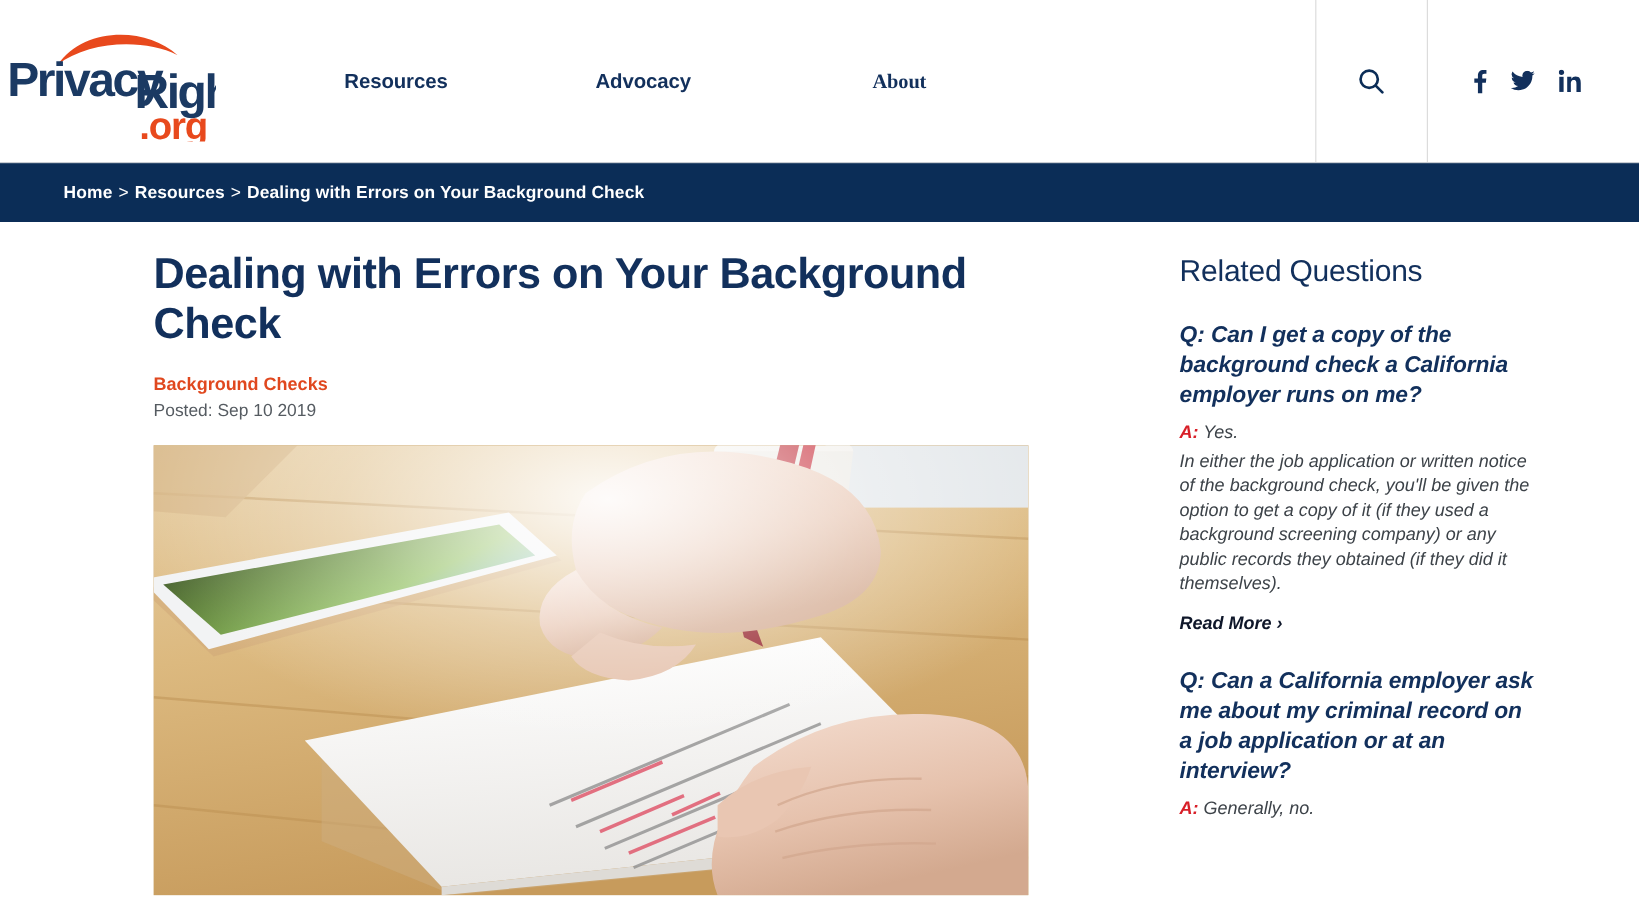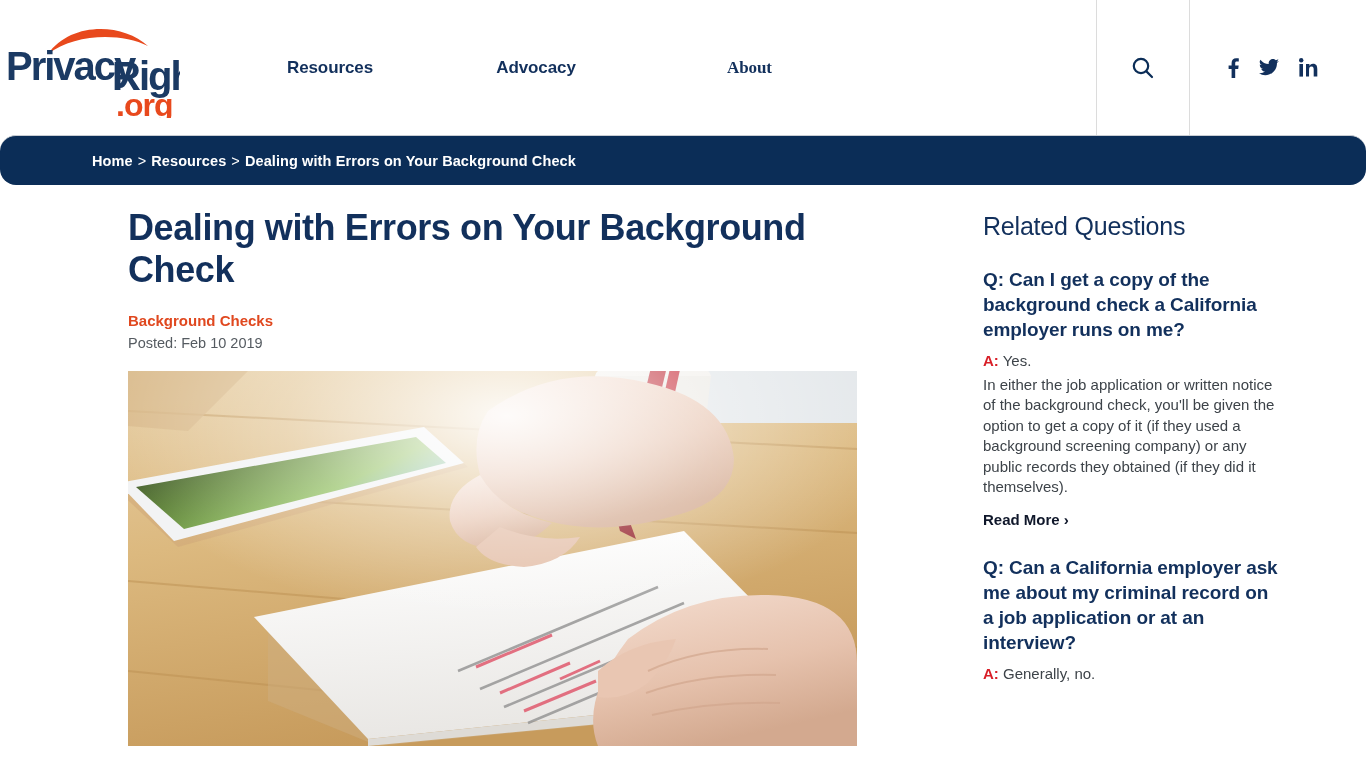--- a/index.html
+++ b/index.html
@@ -65,22 +65,21 @@
     line-height:1;
     display:inline-flex; align-items:center;
   }
 
   
   .crumb-bar {
     height:50px;
     background:#0b2d57;
     border-top:1px solid #c9cdd3;
     display:flex; align-items:center;
-    padding-left:92px;
-    border-radius:16px;
+    padding-left:53px;
   }
   .crumb {
     color:#ffffff;
     font-size:14.5px;
     font-weight:600;
     letter-spacing:0.1px;
     white-space:nowrap;
   }
   .crumb a { color:#ffffff; text-decoration:none; cursor:pointer; }
   .crumb .sep { margin:0 5px; font-weight:500; }
@@ -123,21 +122,21 @@
   .art-figure svg { display:block; width:100%; height:100%; }
 
   
   .sidebar { width:300px; margin-left:125px; padding-top:5px; }
   .side-title {
     color:#12305c;
     font-size:25px;
     font-weight:normal;
     letter-spacing:-0.2px;
   }
-  .qa { margin-top:26px; }
+  .qa { margin-top:26px;font-style:italic; }
   .qa-q {
     color:#12305c;
     font-size:19px;
     font-weight:bold;
     line-height:1.32;
     letter-spacing:-0.1px;
     cursor:pointer;
   }
   .qa-a {
     margin-top:9px;
@@ -215,21 +214,21 @@
   <div class="crumb">
     <a>Home</a><span class="sep">&gt;</span><a>Resources</a><span class="sep">&gt;</span><span>Dealing with Errors on Your Background Check</span>
   </div>
 </div>
 
 <div class="page">
 
   <div class="article">
     <h1 class="art-title">Dealing with Errors on Your Background Check</h1>
     <div class="art-cat">Background Checks</div>
-    <div class="art-date">Posted: Feb 10 2019</div>
+    <div class="art-date">Posted: Sep 10 2019</div>
 
     <div class="art-figure">
       <svg viewBox="0 0 729 375" preserveAspectRatio="none">
         <defs>
           <linearGradient id="wood" x1="0" y1="0" x2="0.3" y2="1">
             <stop offset="0%" stop-color="#e7cfa6"></stop>
             <stop offset="45%" stop-color="#dcb97f"></stop>
             <stop offset="100%" stop-color="#c79b5c"></stop>
           </linearGradient>
           <linearGradient id="skin" x1="0" y1="0" x2="0.4" y2="1">

